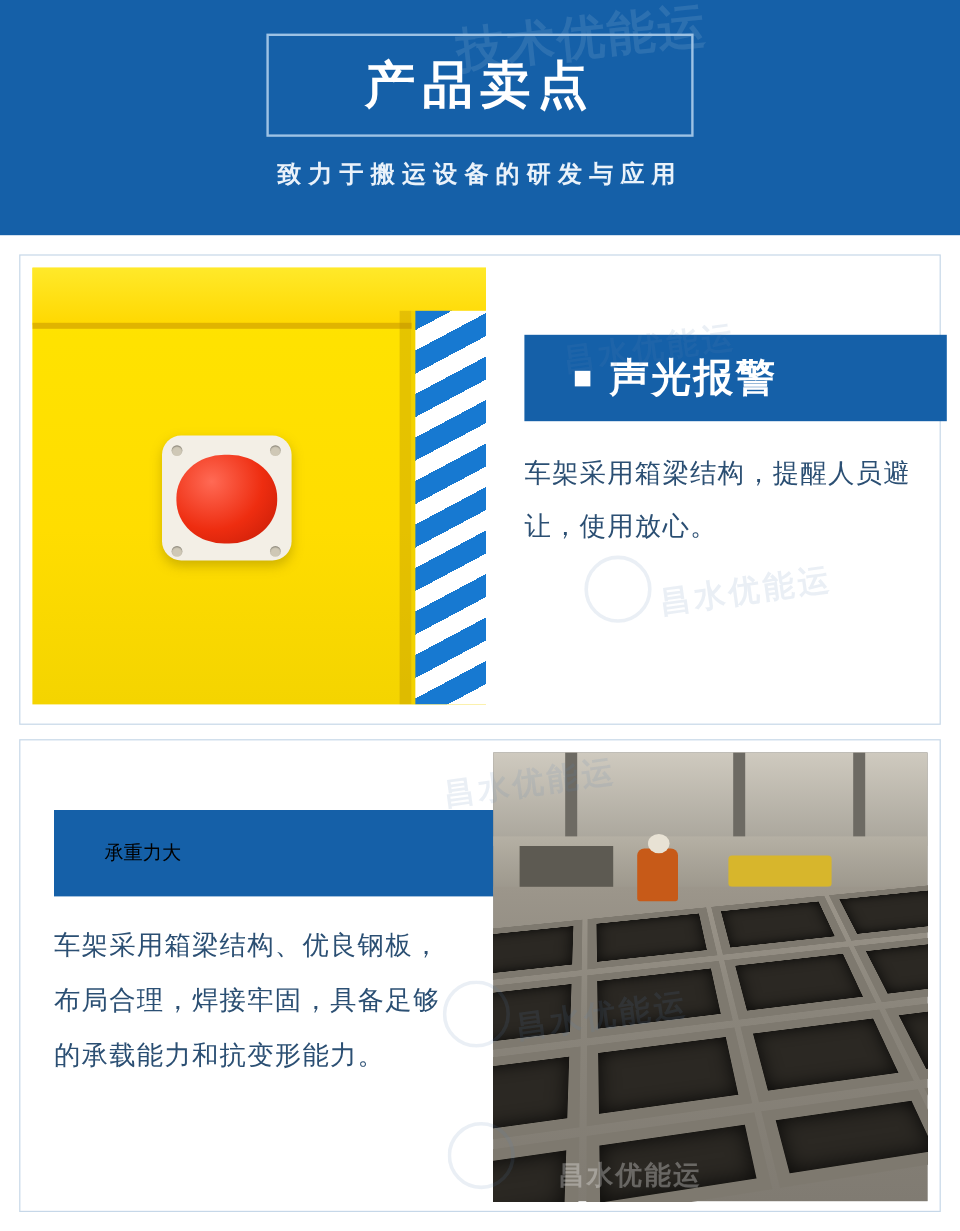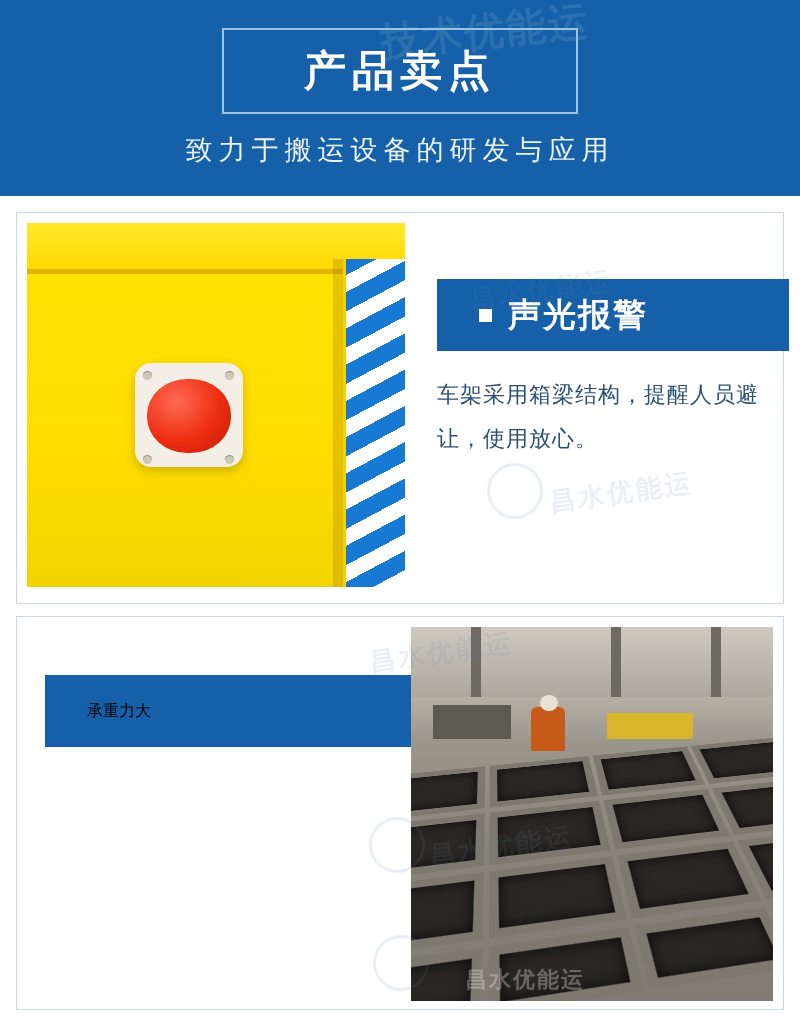--- a/index.html
+++ b/index.html
@@ -54,23 +54,23 @@
     font-weight: bold;
     letter-spacing: 6px;
     line-height: 1;
   }
   .subtitle-text {
     position: absolute;
     top: 132px;
     width: 800px;
     text-align: center;
     color: #eaf2fa;
-    font-size: 27px;
+    font-size: 20px;
     letter-spacing: 6px;
-    font-weight: 400;
+    font-weight: 700;
   }
 
   
   .sec1 {
     position: absolute;
     top: 212px; left: 16px;
     width: 768px;
     height: 392px;
     border: 1px solid #c6d7e8;
   }
@@ -323,20 +323,21 @@
     <div class="wm" style="top:262px; left:532px;">昌水优能运</div>
   </div>
 
   <div class="sec2">
 
     <div class="card2">
       <div class="band2">
         <span class="sq"></span>
         <span class="btext">承重力大</span>
       </div>
+      <div class="body-text2">车架采用箱梁结构、优良钢板，布局合理，焊接牢固，具备足够的承载能力和抗变形能力。</div>
     </div>
 
     <div class="photo2">
       <div class="f-ceiling"></div>
       <div class="f-beam" style="left:60px;"></div>
       <div class="f-beam" style="left:200px;"></div>
       <div class="f-beam" style="left:300px;"></div>
       <div class="f-wallmid"></div>
       <div class="f-darkbox"></div>
       <div class="f-yellow"></div>

